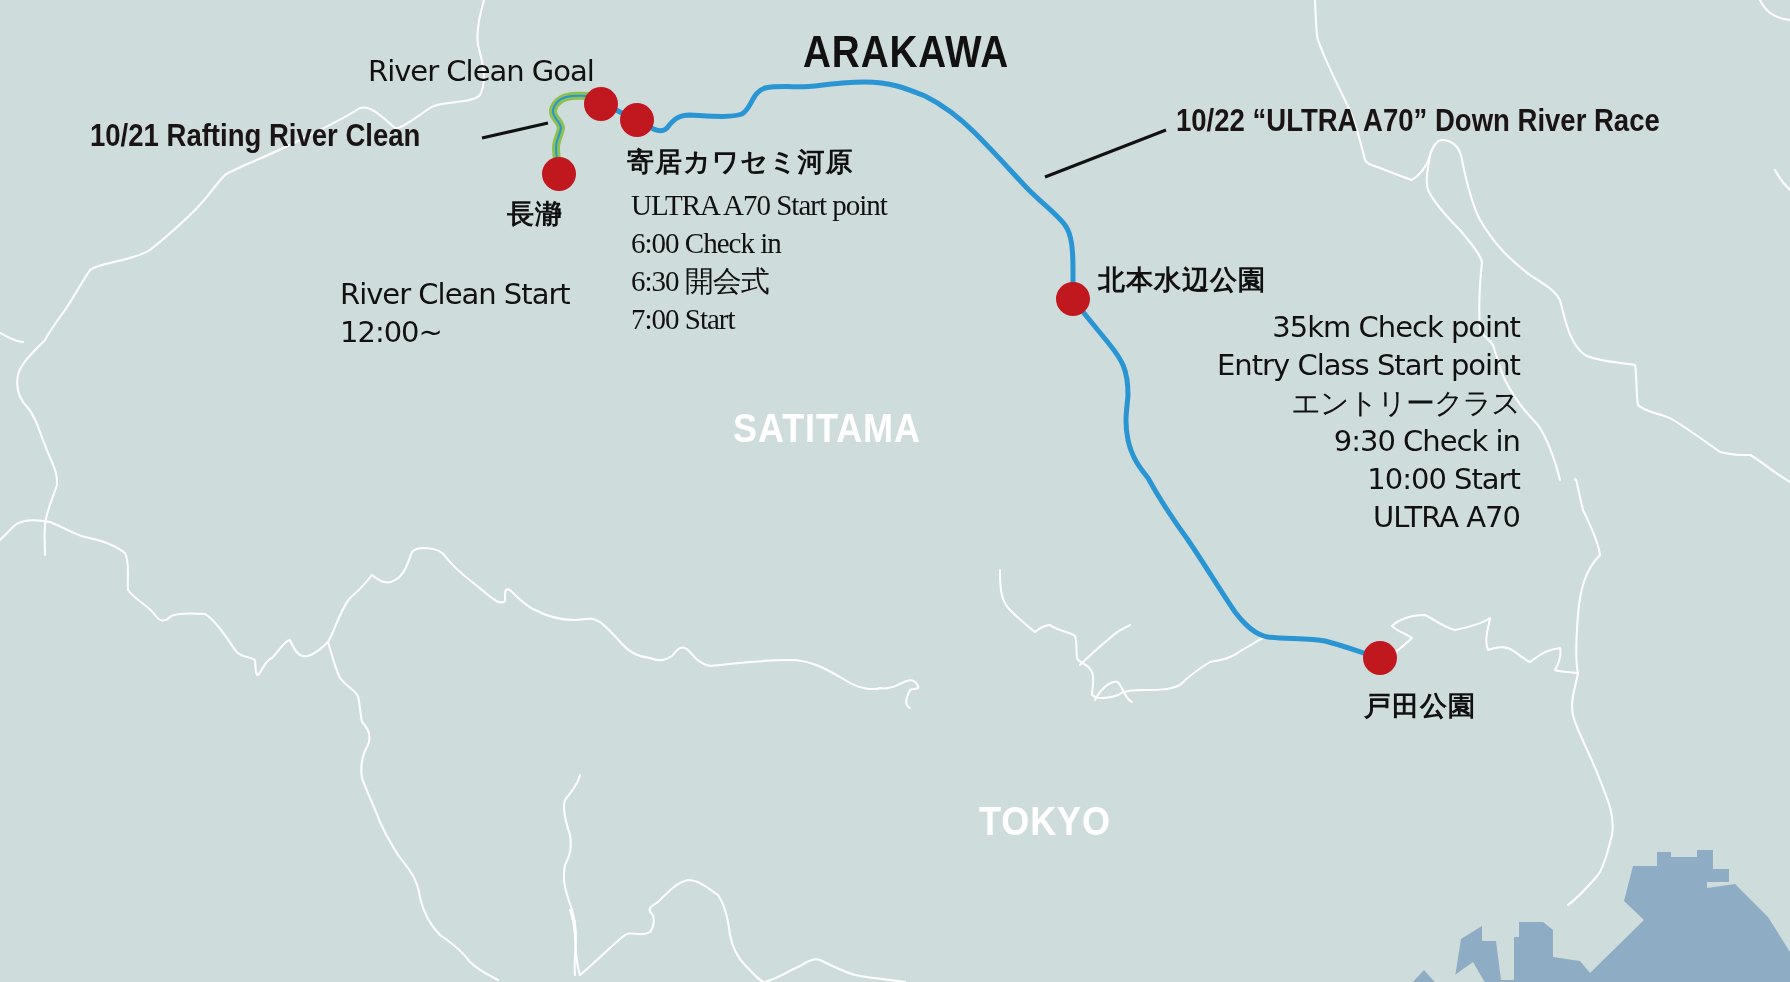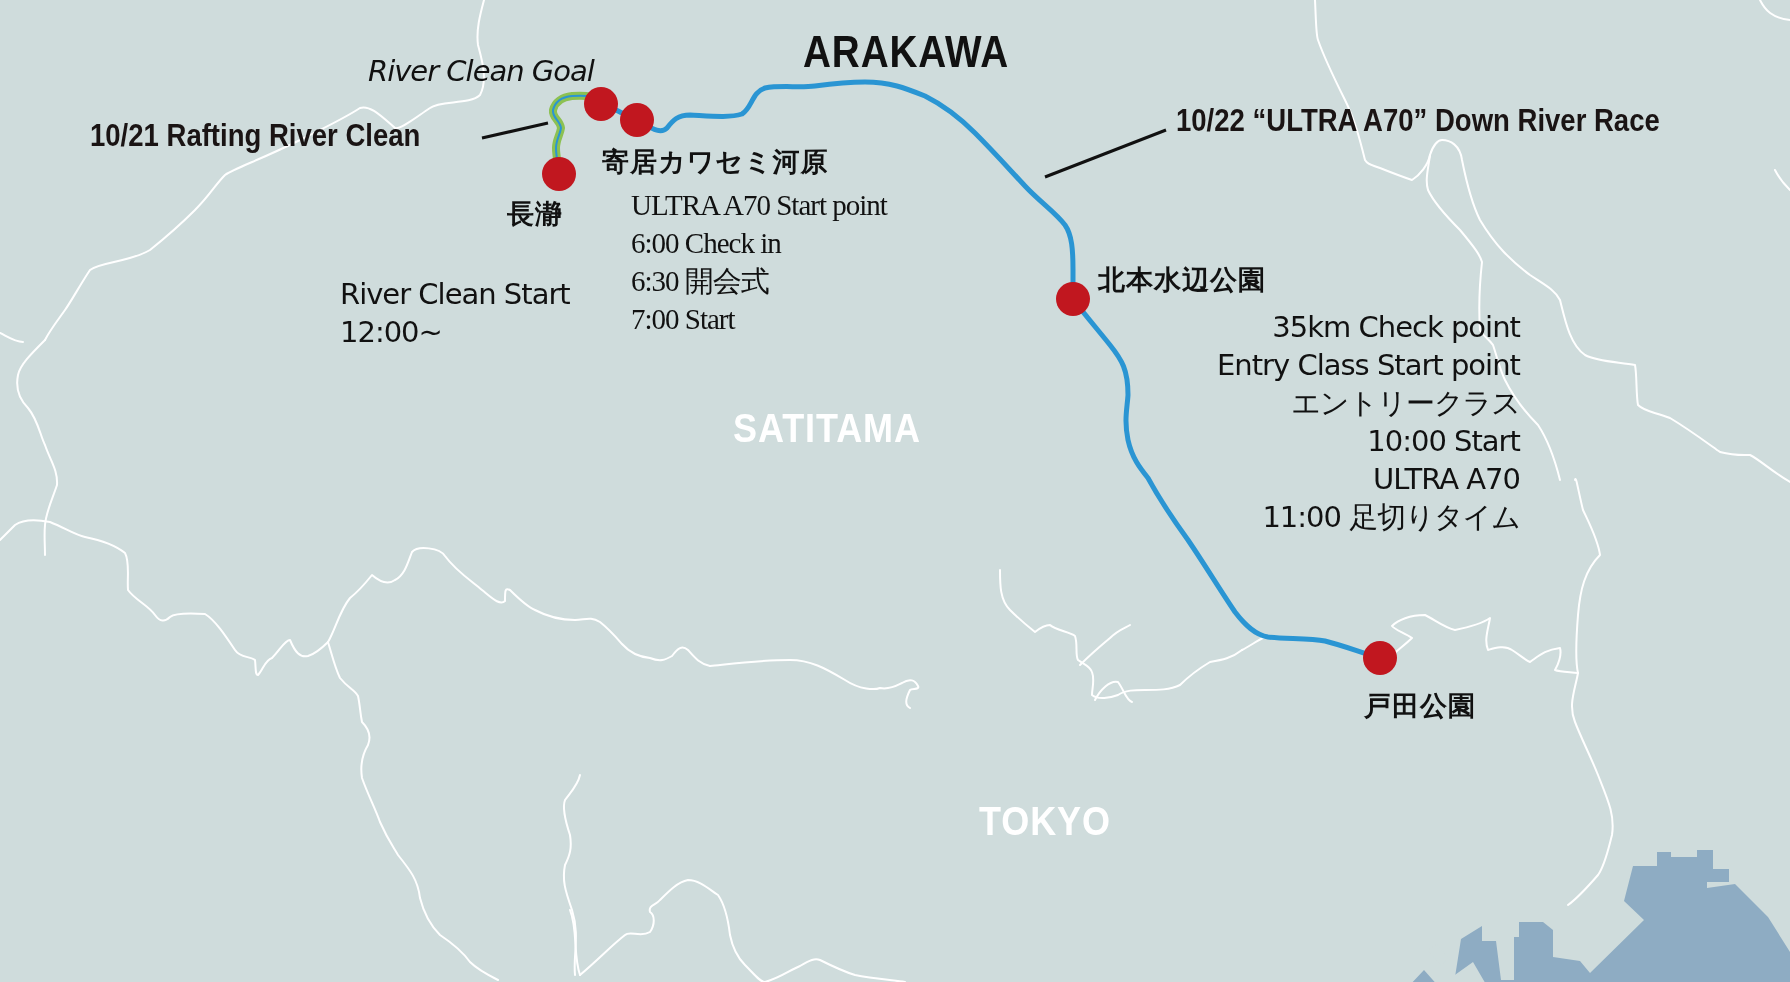--- a/index.html
+++ b/index.html
@@ -78,43 +78,43 @@
   </svg>
 
   <div class="lbl title-arakawa" style="left:803px; top:30px;">ARAKAWA</div>
 
   <div class="region" style="left:733px; top:408px; font-size:40px; transform:scaleX(0.9); transform-origin:left top;">SATITAMA</div>
   <div class="region" style="left:979px; top:801px; font-size:40px; transform:scaleX(0.9); transform-origin:left top;">TOKYO</div>
 
   <div class="lbl bold event" style="left:90px; top:119px;">10/21 Rafting River Clean</div>
   <div class="lbl bold event" style="left:1176px; top:104px;">10/22 “ULTRA A70”  Down River Race</div>
 
-  <div class="info" style="left:368px; top:52px;font-style:italic;">
+  <div class="info" style="left:368px; top:52px;">
     <div>River Clean Goal</div>
   </div>
 
   <div class="lbl station" style="left:507px; top:200px;">長瀞</div>
   <div class="info" style="left:340px; top:239px;margin-top:36px;">
     <div>River Clean Start</div>
     <div>12:00~</div>
   </div>
 
-  <div class="lbl station" style="left:602px; top:148px;">寄居カワセミ河原</div>
+  <div class="lbl station" style="left:627px; top:148px;">寄居カワセミ河原</div>
   <div class="info" style="left:631px; top:186px;font-family:Liberation Serif, serif;">
     <div>ULTRA A70 Start point</div>
     <div>6:00 Check in</div>
     <div>6:30 開会式</div>
     <div>7:00 Start</div>
   </div>
 
   <div class="lbl station" style="left:1098px; top:266px;">北本水辺公園</div>
   <div class="info" style="left:1217px; top:308px;text-align:right;">
     <div>35km Check point</div>
     <div>Entry Class Start point</div>
     <div>エントリークラス</div>
+    <div>9:30 Check in</div>
     <div>10:00 Start</div>
     <div>ULTRA A70</div>
-    <div>11:00 足切りタイム</div>
   </div>
 
   <div class="lbl station" style="left:1364px; top:692px;">戸田公園</div>
 
 </div>
 
 </body></html>

